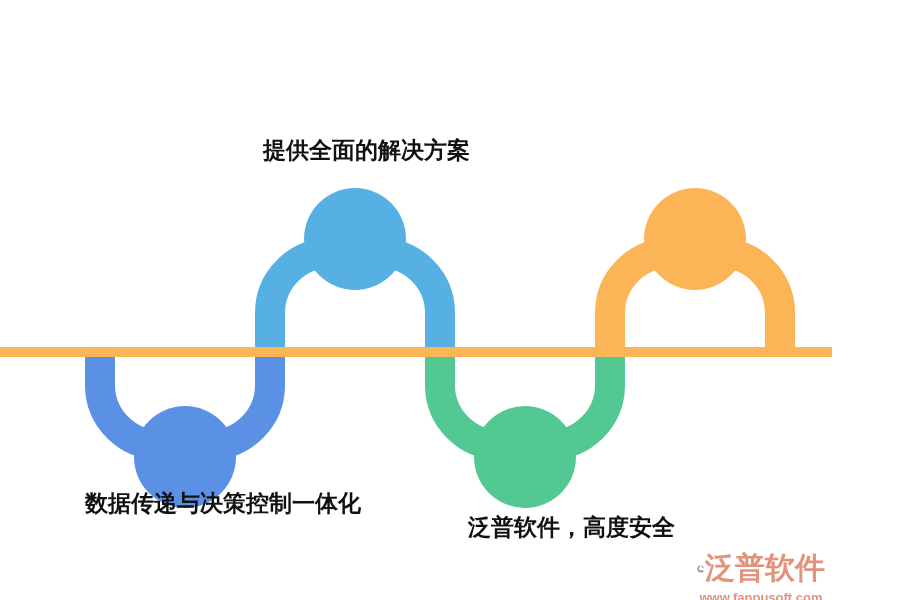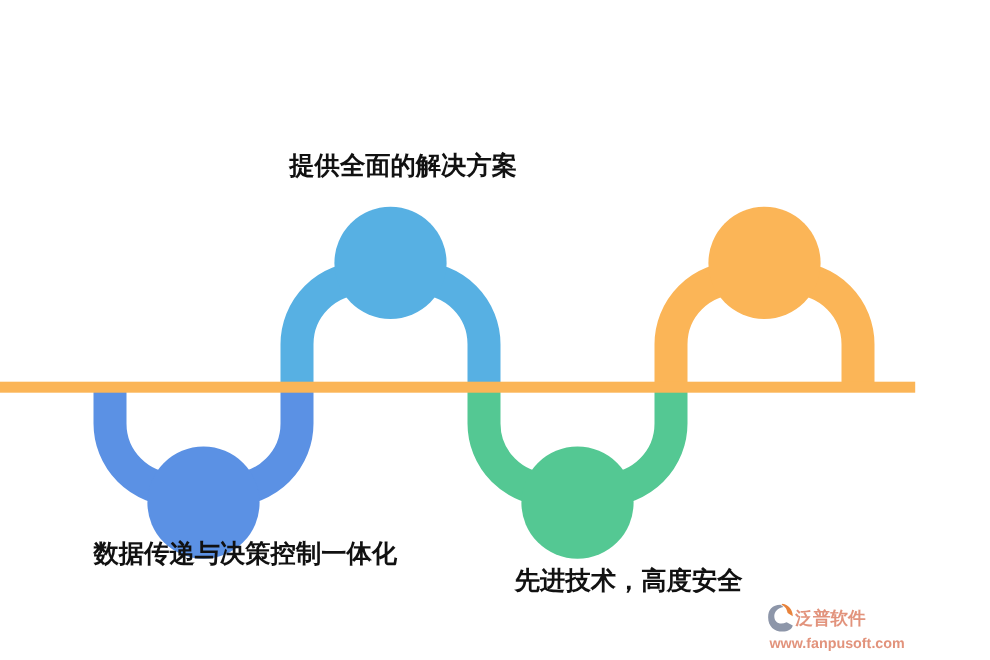--- a/index.html
+++ b/index.html
@@ -28,21 +28,21 @@
     width:128px;
     text-align:center;
   }
   .logo-row{
     display:flex;
     align-items:center;
     justify-content:flex-start;
     gap:1px;
   }
   .logo-text{
-    font-size:16px;
+    font-size:30px;
     font-weight:bold;
     white-space:nowrap;
   }
   .logo-site{
     font-size:13px;
     font-weight:bold;
     white-space:nowrap;
     margin-top:1px;
   }
 </style>
@@ -66,21 +66,21 @@
     <circle cx="695" cy="239" r="51" fill="#FBB557"></circle>
 
     <rect x="0" y="347" width="900" height="10" fill="#FBB557"></rect>
   </svg>
 
   <div class="step-label" style="left:263px;top:137px">提供全面的解决方案</div>
 
 
   <div class="step-label" style="left:85px;top:490px">数据传递与决策控制一体化</div>
 
-  <div class="step-label" style="left:468px;top:514px">先进技术，高度安全</div>
+  <div class="step-label" style="left:468px;top:514px">泛普软件，高度安全</div>
 
   <div class="logo">
     <div class="logo-row">
       <svg width="25" height="28" viewBox="0 0 26 30">
         <path d="M13 2 C5 2 1 7 1 14 C1 23 7 28 15 28 C20 28 24 26 25 22 L19 19 C12 22 7 19 7 13 C7 9 10 5 16 4 Z" fill="#8D96A9"></path>
         <path d="M15 1 C21 2 25 7 25 13 L20 10 C19 6 18 4 14 2 Z" fill="#E8833C"></path>
       </svg>
       <span class="logo-text" style="color: rgb(226, 147, 124);">泛普软件</span>
     </div>
     <div class="logo-site" style="color: rgb(226, 147, 124);">www.fanpusoft.com</div>

